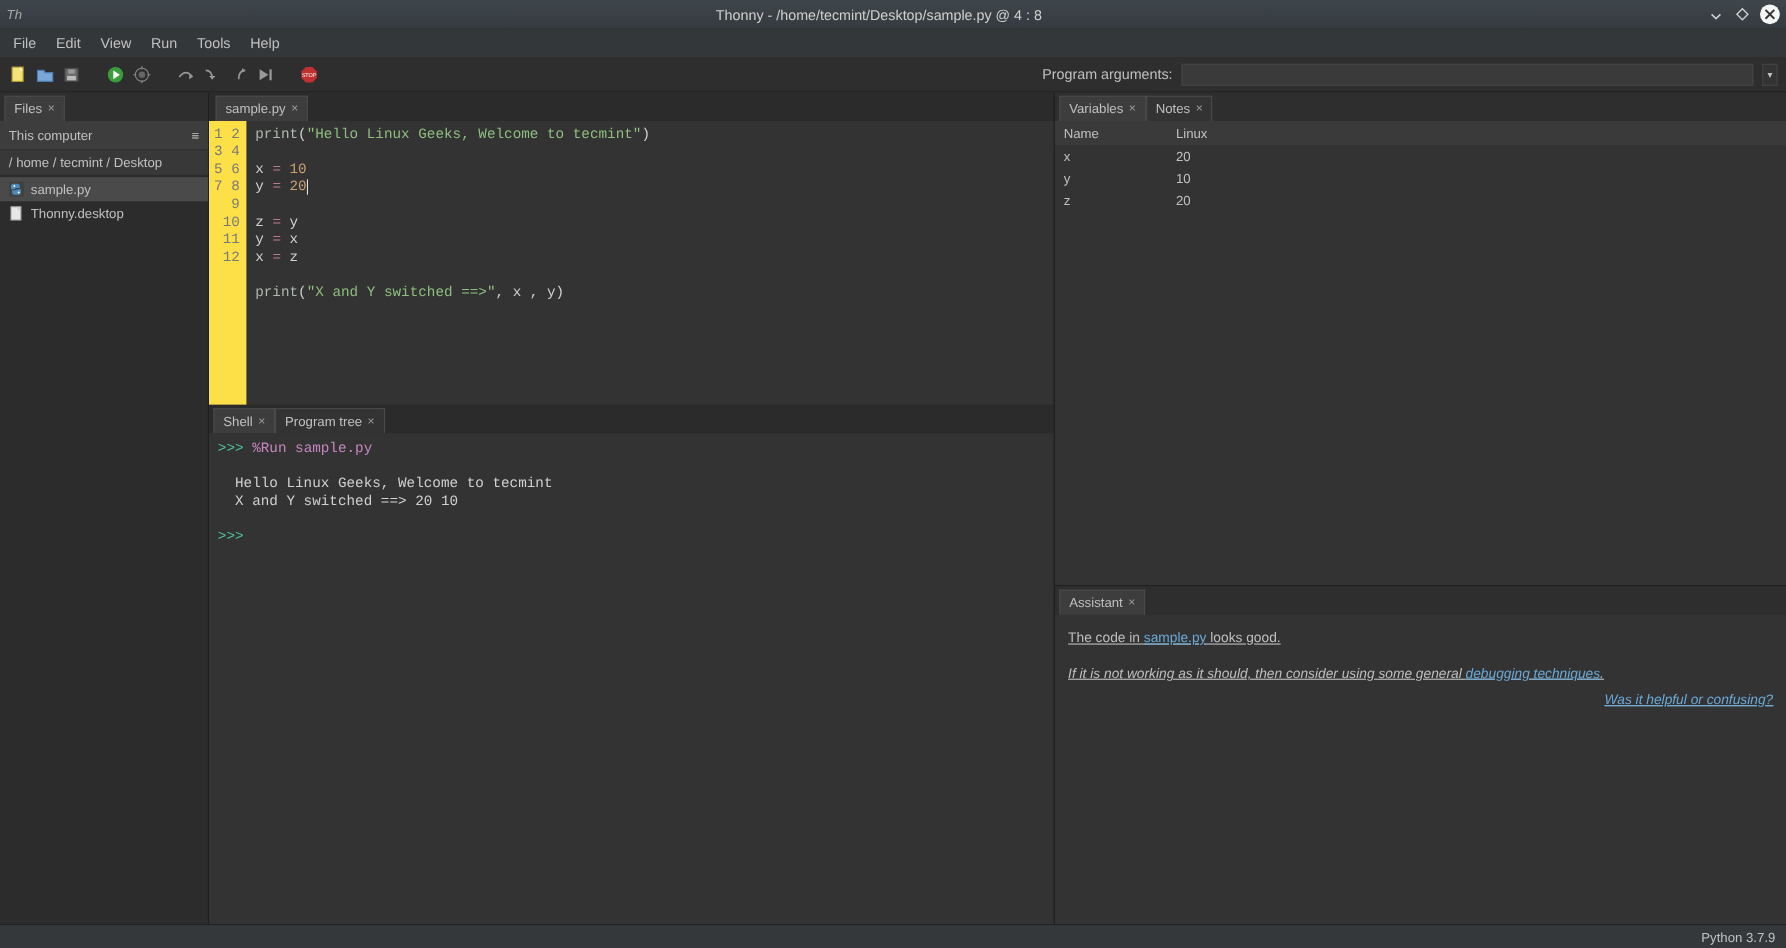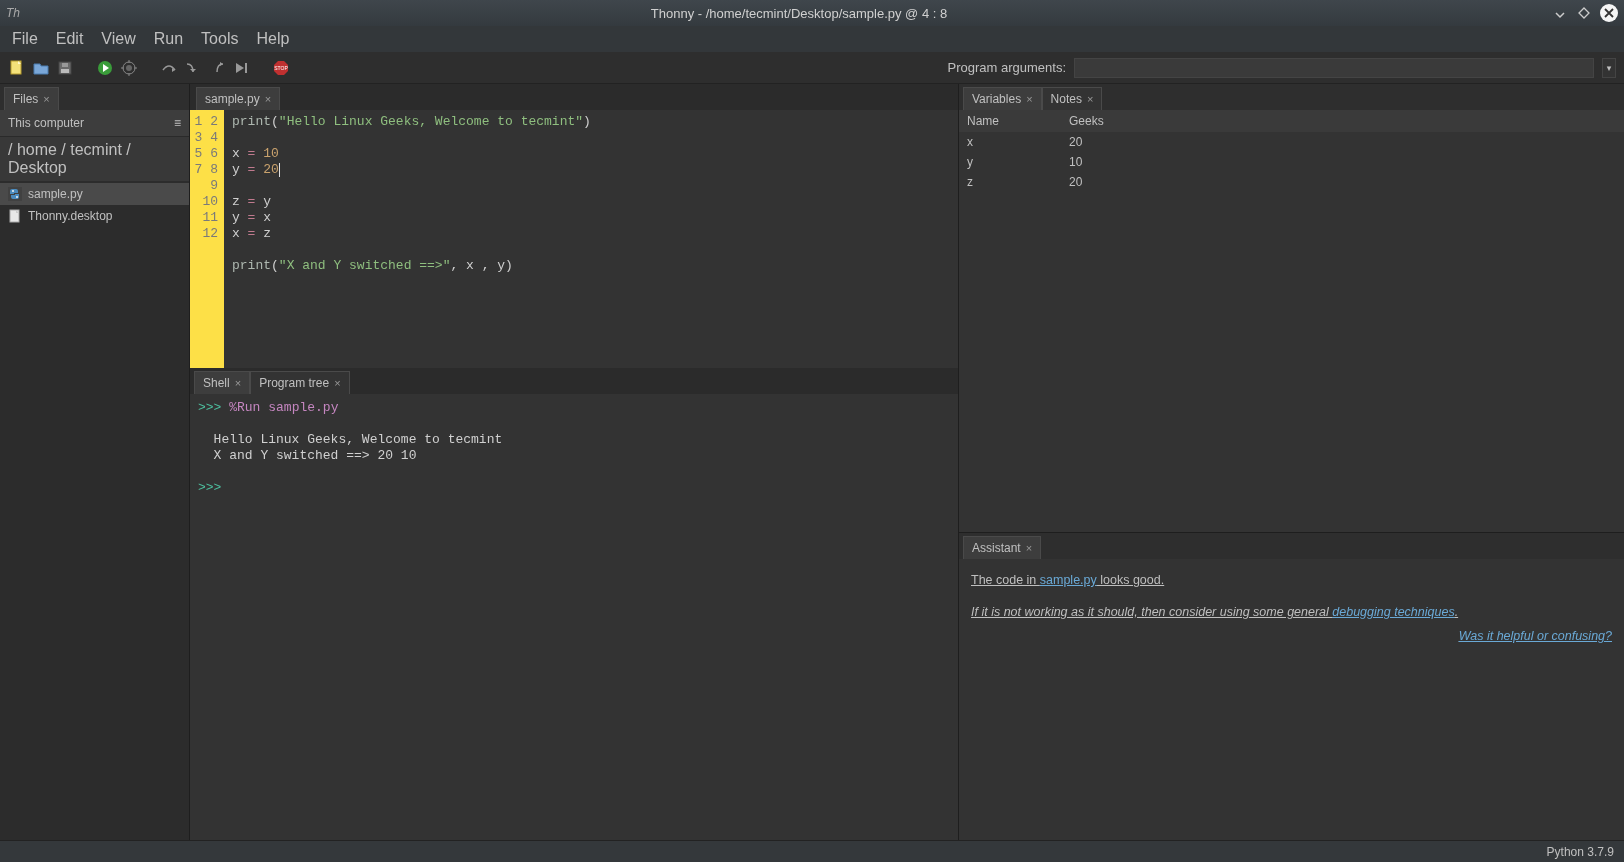--- a/index.html
+++ b/index.html
@@ -28,21 +28,21 @@
 .menubar {
   height: 26px;
   background: #33373a;
   display:flex;
   align-items:center;
   padding: 0 4px;
   gap: 2px;
 }
 .menubar-item {
   padding: 3px 8px;
-  font-size: 16px;
+  font-size: 13px;
   cursor:pointer;
 }
 .toolbar {
   height: 32px;
   background: #2e2e2e;
   display:flex;
   align-items:center;
   padding: 0 8px;
   gap: 6px;
   border-bottom:1px solid #222;
@@ -79,21 +79,21 @@
 .ptab.inactive { background:#333; }
 .ptab .x { font-size:11px; color:#999; }
 .files-header {
   background:#3d3d3d;
   padding:6px 8px;
   font-size:12px;
   border-bottom:1px solid #2a2a2a;
   display:flex;
 }
 .files-header .ham { margin-left:auto; font-size:12px; cursor:pointer;}
-.files-path { padding:4px 8px; font-size:16px; background:#383838;}
+.files-path { padding:4px 8px; font-size:12px; background:#383838;}
 .file-list { padding:2px 0; }
 .file-row { padding:4px 8px; display:flex; align-items:center; gap:6px; font-size:12px; cursor:pointer;}
 .file-row.sel { background:#4a4a4a; }
 .editor-col { flex:1; display:flex; flex-direction:column; background:#2e2e2e; min-width:0;}
 .editor-tabs { height:26px; display:flex; align-items:flex-end; padding-left:6px; background:#2b2b2b;}
 .editor-area { flex:1; display:flex; background:#333333; min-height:0;}
 .gutter {
   width:34px;
   background:#fde047;
   text-align:right;
@@ -371,21 +371,21 @@
         <span class="x">×</span>
       </div>
       <div class="ptab inactive">
         <span>Notes</span>
         <span class="x">×</span>
       </div>
     </div>
     <div class="vars-table">
       <div class="vhead">
         <div class="c1">Name</div>
-        <div class="c2">Geeks</div>
+        <div class="c2">Linux</div>
       </div>
       <div id="var-rows">
           <div class="vrow">
             <div class="c1">x</div>
             <div class="c2">20</div>
           </div>
           <div class="vrow">
             <div class="c1">y</div>
             <div class="c2">10</div>
           </div>

